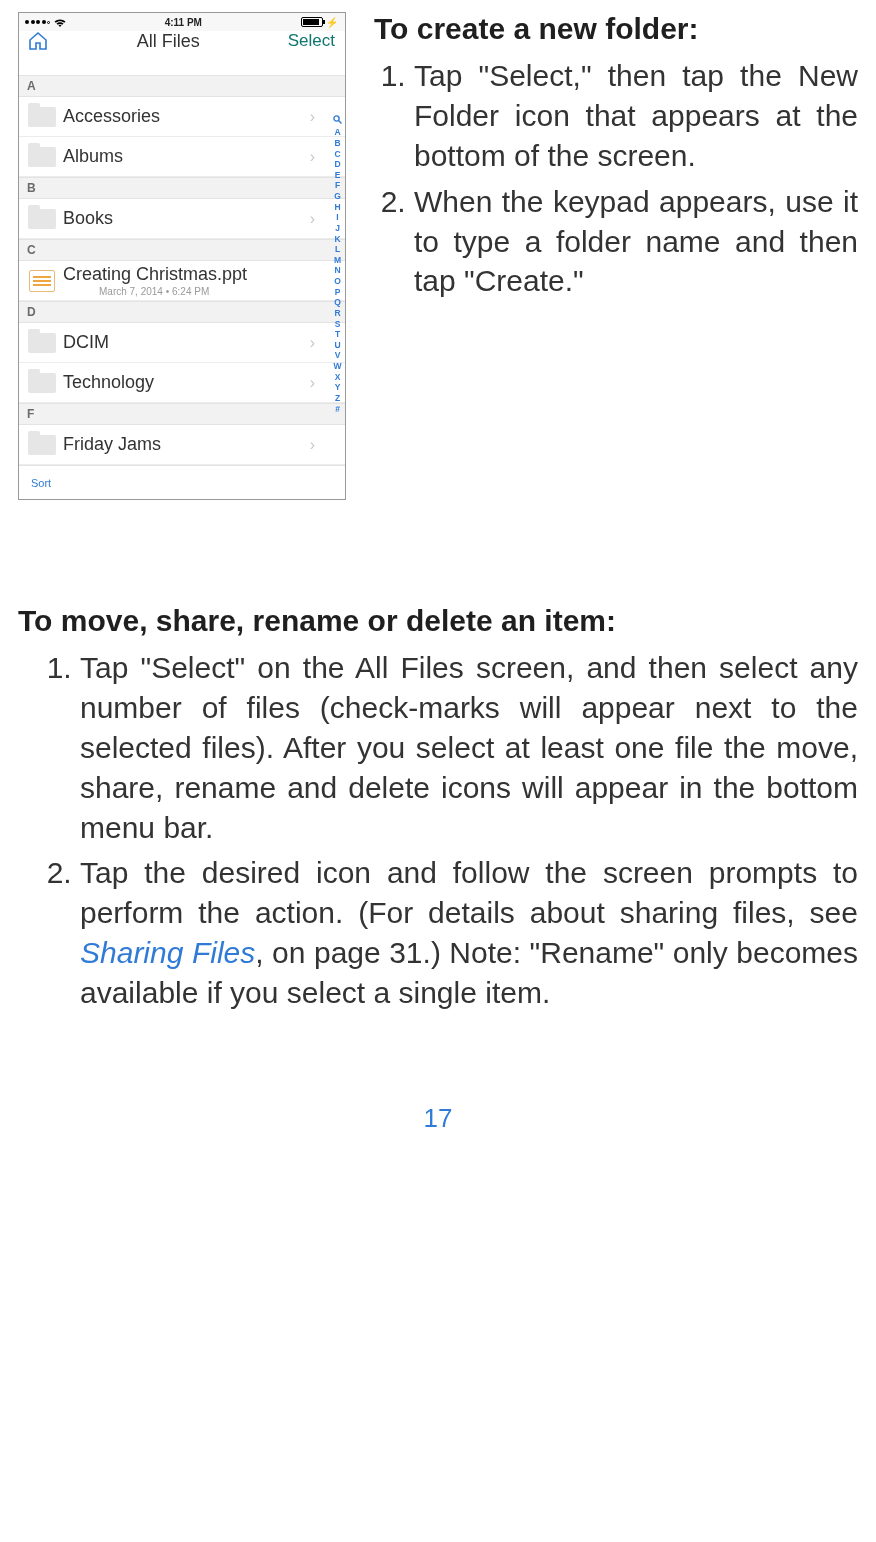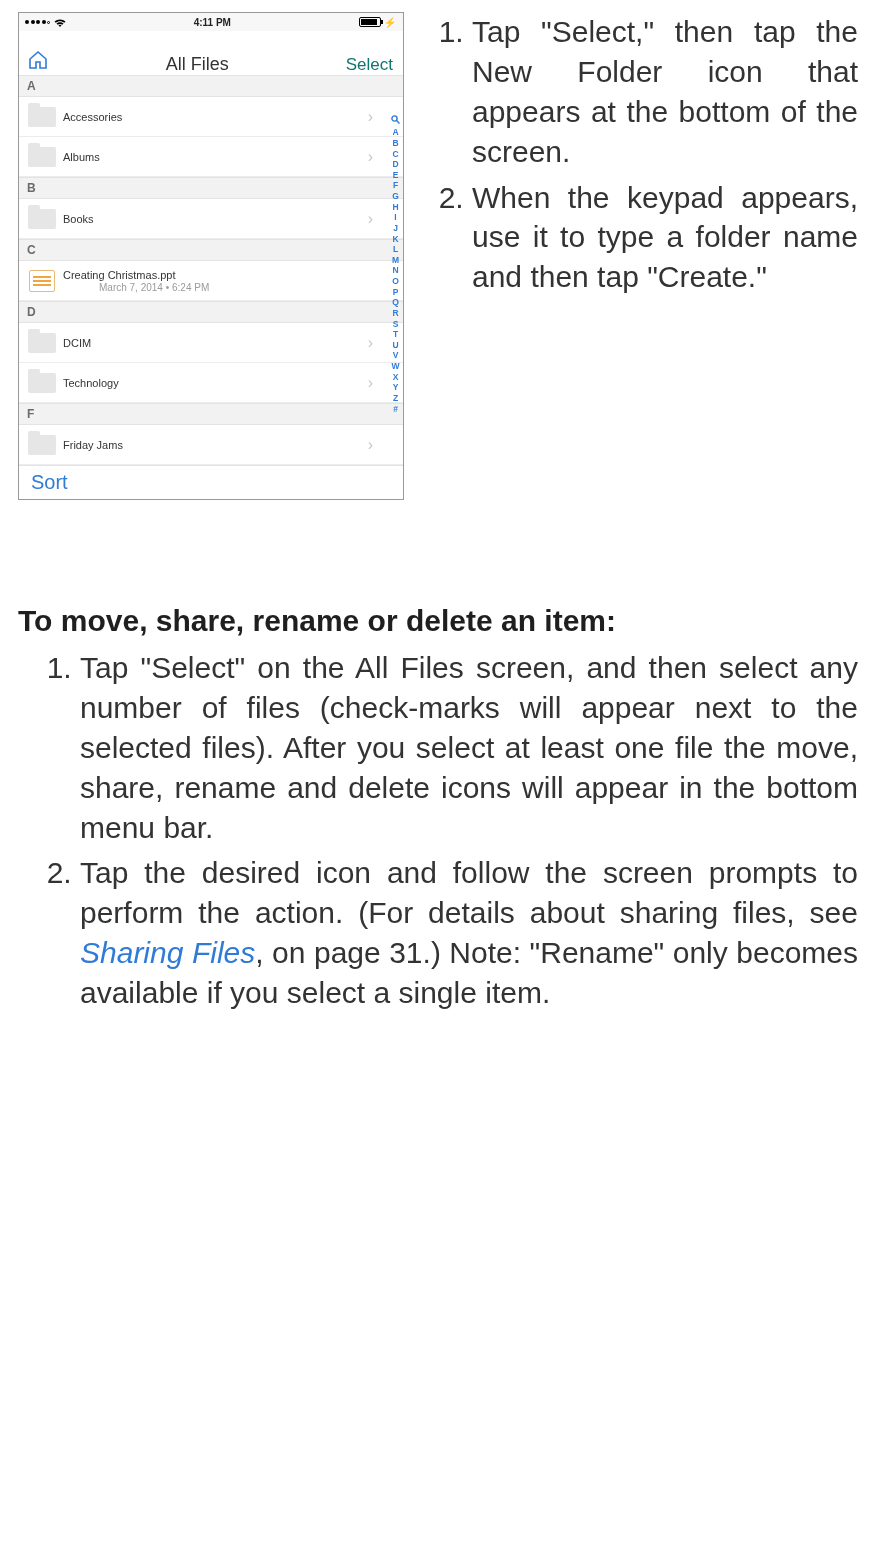--- a/index.html
+++ b/index.html
@@ -1,54 +1,54 @@
 <!DOCTYPE html>
 <html><head>
 <meta charset="utf-8">
 <style>
   * { box-sizing: border-box; margin: 0; padding: 0; }
   html, body { width: 876px; background: #fff; font-family: -apple-system, "Helvetica Neue", Arial, sans-serif; color: #222; }
   .page { width: 876px; padding: 0 18px 40px 18px; }
 
   .top { display: flex; gap: 28px; align-items: flex-start; margin-top: 12px; }
   .phone-wrap { flex: 0 0 auto; }
-  .phone { width: 386px; border: 1px solid #999; position: relative; background:#fff; }
+  .phone { width: 328px; border: 1px solid #999; position: relative; background:#fff; }
 
   
   .statusbar { height: 18px; background:#f7f7f7; display:flex; align-items:center; justify-content:space-between; padding:0 6px; font-size:10px; font-weight:600; }
   .statusbar .left, .statusbar .right { display:flex; align-items:center; gap:4px; }
   .sig-dots { display:flex; gap:1.5px; align-items:center; }
   .sig-dots span { width:4px; height:4px; border-radius:50%; background:#000; display:inline-block;}
   .sig-dots span.empty { background:none; border:1px solid #000; width:3px; height:3px;}
   .wifi { width:12px; height:9px; }
   .batt { width:22px; height:10px; border:1px solid #000; border-radius:2px; position:relative;}
   .batt::after{content:""; position:absolute; right:-3px; top:2px; width:2px; height:4px; background:#000;}
   .batt .fill{position:absolute; left:1px; top:1px; bottom:1px; width:80%; background:#000;}
   .bolt { font-size:10px; }
 
-  .navbar { height: 44px; display:flex; align-items:flex-end; justify-content:space-between; padding:0 10px 0 8px; font-size:17px; }
+  .navbar { height: 44px; display:flex; align-items:flex-start; justify-content:space-between; padding:0 10px 0 8px; font-size:17px; }
   .navbar .home { color:#2f7bd6; }
   .navbar .title { flex:1; text-align:center; color:#333; font-weight:400; font-size:18px;}
   .navbar .select { color:#0f766e; }
 
   .section { height:22px; background:#f2f2f2; color:#6b6b6b; font-size:12px; font-weight:600; padding-left:8px; display:flex; align-items:center; border-top:1px solid #e3e3e3; border-bottom:1px solid #e3e3e3;}
   .row { height:40px; display:flex; align-items:center; padding:0 28px 0 6px; border-bottom:1px solid #ececec; position:relative; background:#fff;}
   .row .ic { width:34px; height:26px; display:flex; align-items:center; justify-content:center; margin-right:4px;}
   .folder-ic { width:28px; height:20px; background:#e6e6e6; border-radius:2px; position:relative;}
   .folder-ic::before{content:""; position:absolute; top:-4px; left:0; width:12px; height:6px; background:#e6e6e6; border-radius:2px 2px 0 0;}
   .ppt-ic { width:26px; height:22px; background:#fff; border:1px solid #e9b97a; border-radius:2px; display:flex; flex-direction:column; justify-content:space-evenly; padding:3px;}
   .ppt-ic span{height:2px; background:#f0a63f;}
   .video-ic { width:26px; height:22px; background:#4bb65a; border-radius:3px; display:flex; align-items:center; justify-content:center;}
   .video-ic::after{content:""; width:0; height:0; border-left:8px solid #fff; border-top:5px solid transparent; border-bottom:5px solid transparent;}
   .row .labels { display:flex; flex-direction:column; justify-content:center;}
-  .row .name { font-size:11px; color:#333;}
+  .row .name { font-size:18px; color:#333;}
   .row .meta { font-size:10px; color:#9a9a9a; margin-top:1px;padding-left:36px;}
   .row .chev { position:absolute; right:30px; color:#c8c8c8; font-size:16px;}
 
-  .footer { height:34px; display:flex; align-items:center; padding-left:12px; color:#2f7bd6; font-size:20px; border-top:1px solid #e3e3e3;}
+  .footer { height:34px; display:flex; align-items:center; padding-left:12px; color:#2f7bd6; font-size:11px; border-top:1px solid #e3e3e3;}
 
   .alpha-index { position:absolute; right:3px; top:102px; display:flex; flex-direction:column; align-items:center; gap:0; color:#2f7bd6; font-size:8.5px; font-weight:700; line-height:1.25;}
   .alpha-index .mag { font-size:9px; }
 
   
   .right-text { flex:1; padding-top:0; }
   .h { font-weight:700; font-size:30px; margin-bottom:10px; color:#1f1f1f;}
   ol.instr { list-style: decimal; padding-left: 40px; font-size:30px; color:#333; line-height:1.33;}
   ol.instr.top-list li { text-align: justify; }
   ol.instr li { margin-bottom: 6px; }
@@ -216,28 +216,30 @@
           <span>W</span>
           <span>X</span>
           <span>Y</span>
           <span>Z</span>
           <span>#</span>
         </div>
       </div>
     </div>
 
     <div class="right-text">
+      <div class="h">To create a new folder:</div>
       <ol class="instr top-list">
         <li>Tap "Select," then tap the New Folder icon that appears at the bottom of the screen.</li>
         <li>When the keypad appears, use it to type a folder name and then tap "Create."</li>
       </ol>
     </div>
   </div>
 
   <div class="section2">
     <div class="h2">To move, share, rename or delete an item:</div>
     <ol class="body">
       <li>Tap "Select" on the All Files screen, and then select any number of files (check-marks will appear next to the selected files). After you select at least one file the move, share, rename and delete icons will appear in the bottom menu bar.</li>
       <li><span>Tap the desired icon and follow the screen prompts to perform the action. (For details about sharing files, see </span><span class="link">Sharing Files</span><span>, on page 31.) Note: "Rename" only becomes available if you select a single item.</span></li>
     </ol>
   </div>
 
+  <div class="pagenum">17</div>
 </div>
 
 </body></html>

